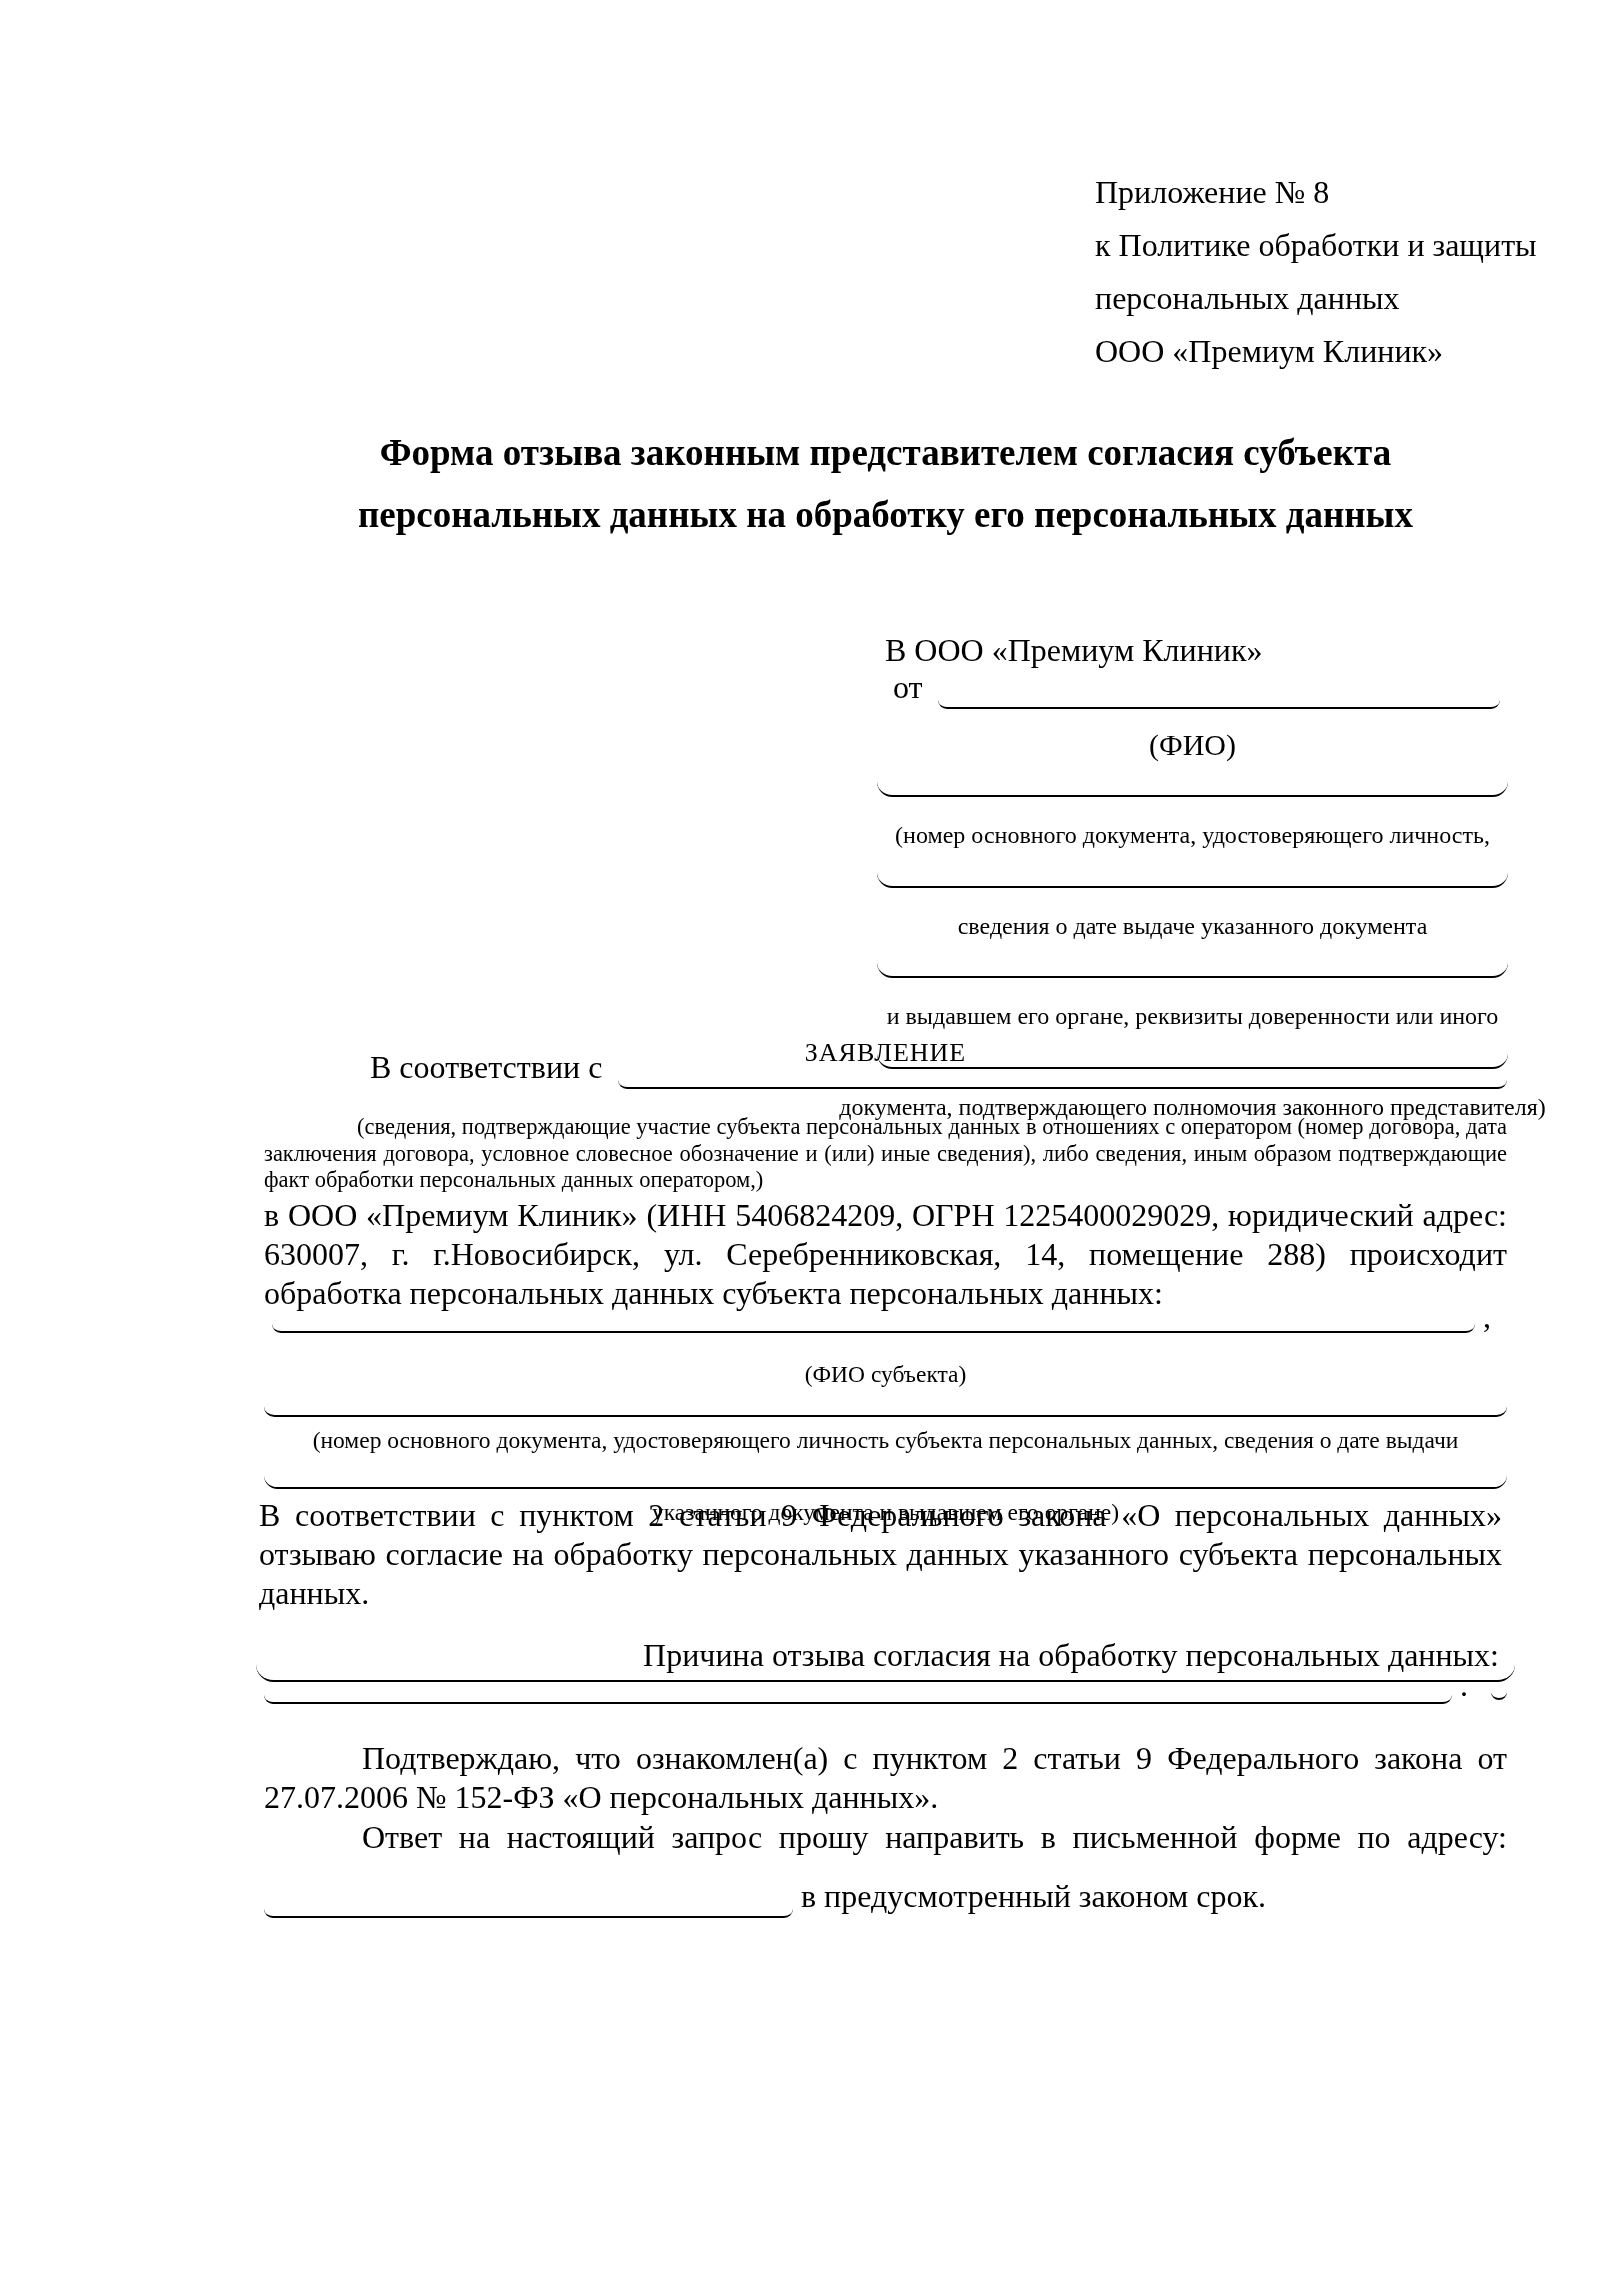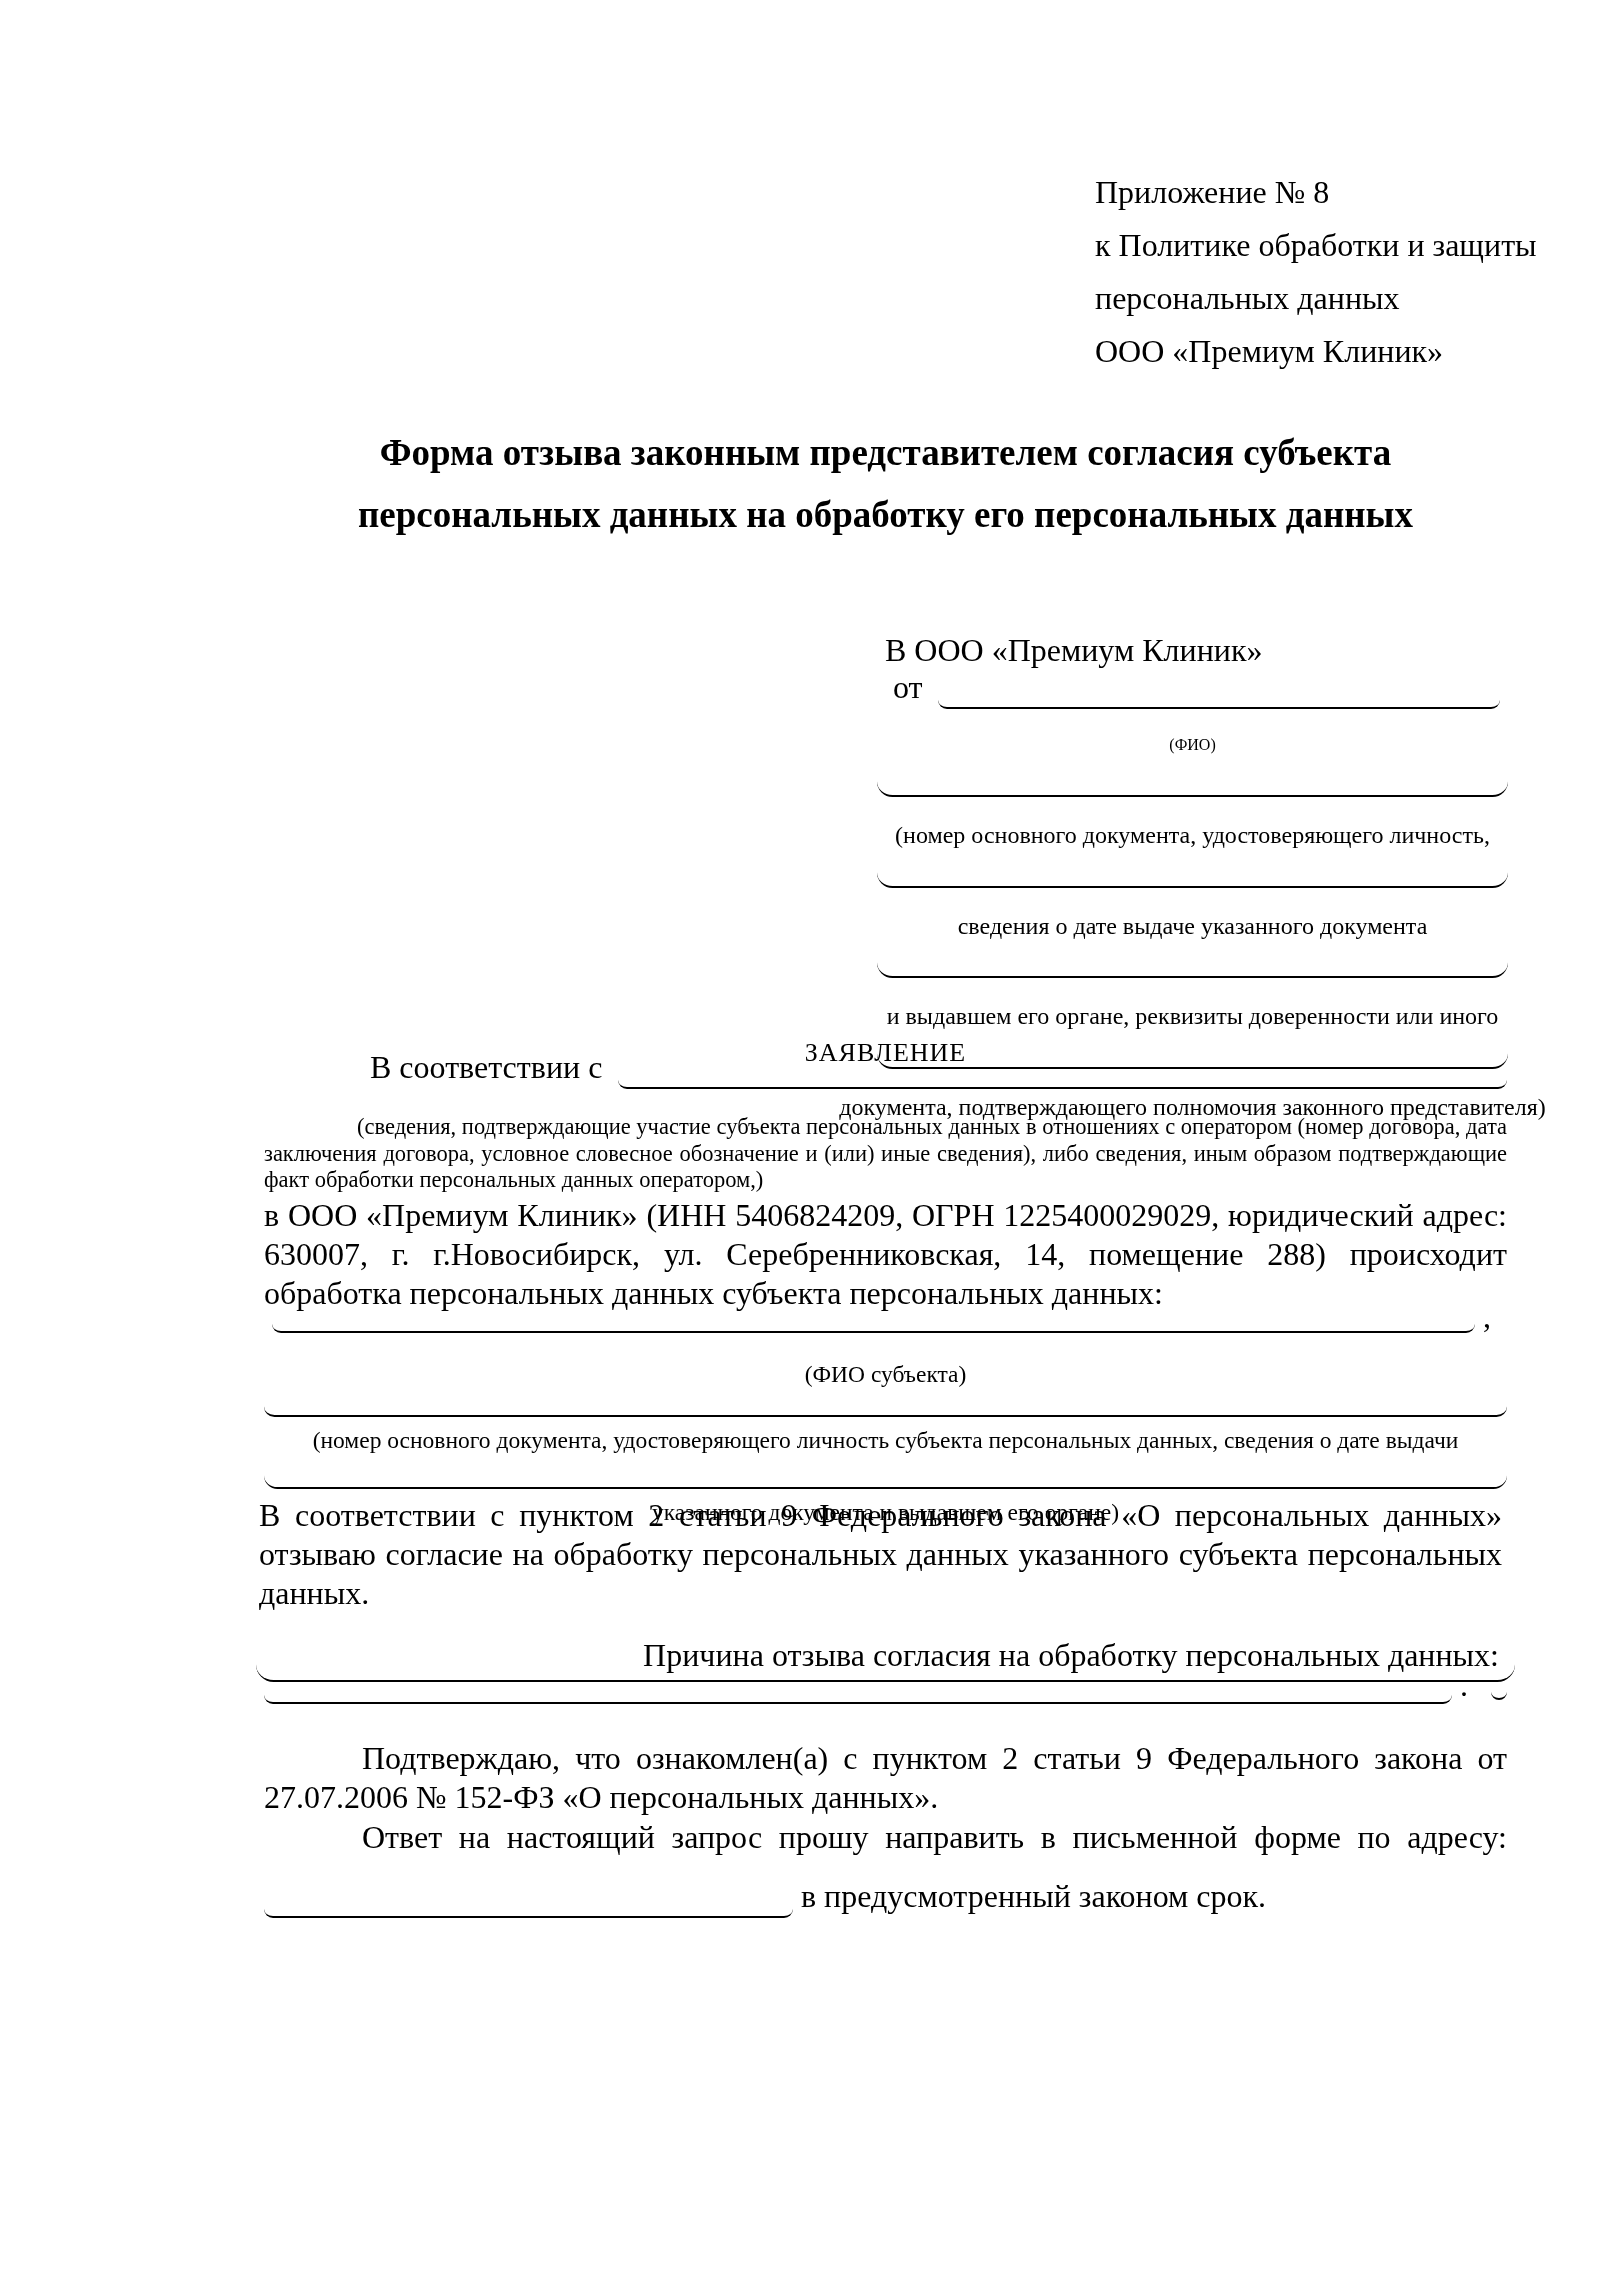--- a/index.html
+++ b/index.html
@@ -12,21 +12,21 @@
 
   .annex { left:1063px; top:142px; line-height:37px; white-space:nowrap; }
 
   .title { left:240px; top:398px; width:1259px; text-align:center; font-weight:bold;
            font-size:37px; line-height:46px; }
 
   .recipient { left:853px; top:598px; width:647px; }
   .to-line { line-height:41px; }
   .from-row { display:flex; align-items:flex-end; height:39px; margin-top:3.9px; }
   .fill { flex:1 1 auto; border-bottom:2.9px solid #000; margin-left:7.8px; margin-bottom:4.9px; }
-  .cap { font-size:16px; line-height:26.5px; text-align:center; margin-top:2px; }
+  .cap { font-size:30px; line-height:26.5px; text-align:center; margin-top:2px; }
   .f-uline { height:31px; border-bottom:2.9px solid #000; }
   .fcap { font-size:24px; line-height:26.5px; text-align:center; white-space:nowrap;
           margin:17px -93px 0 -93px; }
 
   .zayav { left:240px; top:1014px; width:1259px; text-align:center; font-size:26px; letter-spacing:1px; }
 
   .intro-row { left:240px; top:1047px; width:1259px; display:flex; align-items:flex-end; height:39px; }
   .ind { width:98px; flex:0 0 auto; }
 
   .small-just { left:240px; top:1090px; width:1259px; font-size:22.5px; line-height:26.5px;

